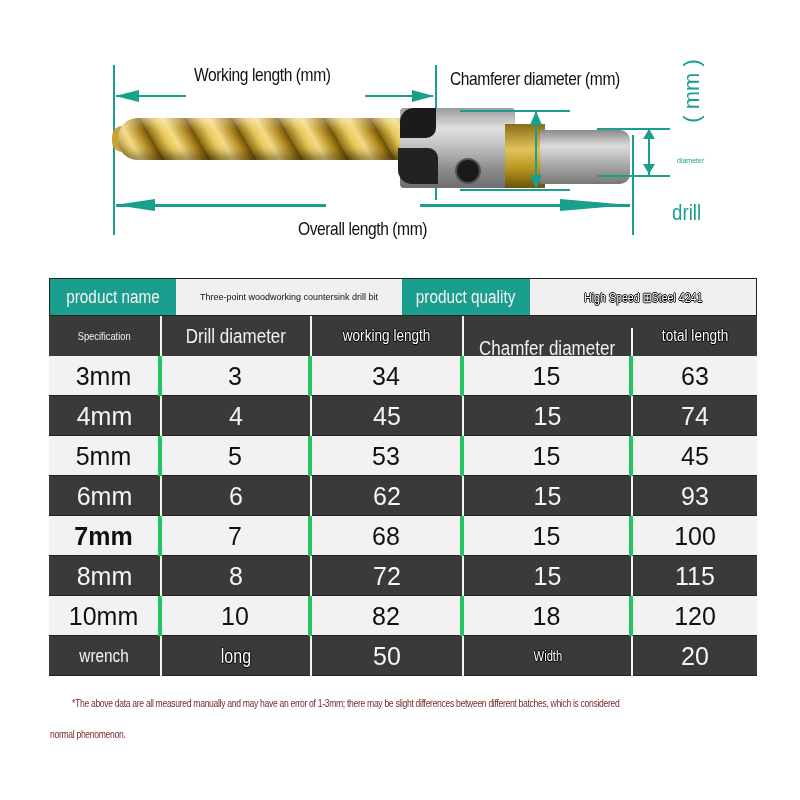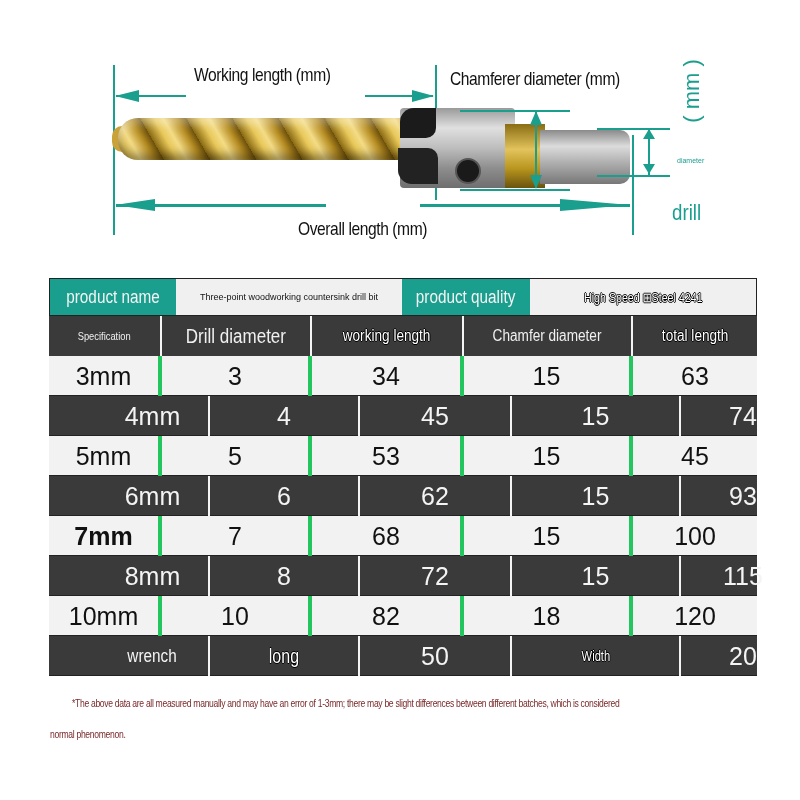--- a/index.html
+++ b/index.html
@@ -30,21 +30,21 @@
   .top-row { position:absolute; left:49px; top:278px; width:708px; height:38px; border:1px solid #222; box-sizing:border-box; background:#f0f0f0; }
   .cell { position:absolute; box-sizing:border-box; display:flex; align-items:center; justify-content:center; text-align:center; white-space:nowrap; }
   .tealcell { background:#1a9e8e; color:#f4f4f4; font-size:18px; }
   .header-row { position:absolute; left:49px; top:316px; width:708px; height:40px; background:#3a3a3a; }
   .hcell { color:#f0f0f0; font-size:18px; border-right:2px solid #f4f4f4; height:40px; }
   .row { position:absolute; left:49px; width:708px; height:40px; box-sizing:border-box; border-bottom:1px solid #222; }
   .row.light { background:#f2f2f2; color:#111; }
   .row.dark { background:#3a3a3a; color:#f4f4f4; }
   .dcell { height:40px; font-size:25px; }
   .row.light .dcell { border-right:4px solid #22c55e; }
-  .row.dark .dcell { border-right:2px solid #f4f4f4;margin-left:48px; }
+  .row.dark .dcell { border-right:2px solid #f4f4f4; }
   .dcell.last { border-right:none !important; }
   .small-outline { font-size:16px; color:#fff; text-shadow: -1px 0 #000, 1px 0 #000, 0 -1px #000, 0 1px #000; }
   .note { position:absolute; color:#7a2a2a; font-size:11px; letter-spacing:-0.4px; white-space:nowrap; }
 </style>
 </head>
 <body>
 
 <div class="abs diagram">
 
   <div class="vline" style="left:113px; top:65px; height:170px;"></div>
@@ -109,21 +109,21 @@
 <div class="header-row">
   <div class="cell hcell" style="left:0; width:113px; font-size:11px;">
     <span style="display:inline-block; transform:scaleX(0.85);">Specification</span>
   </div>
   <div class="cell hcell" style="left:113px; width:150px; font-size:20px;">
     <span style="display:inline-block; transform:scaleX(0.85);">Drill diameter</span>
   </div>
   <div class="cell hcell" style="left:263px; width:152px; font-size:16px;">
     <span class="small-outline" style="font-size:16px; display:inline-block; transform:scaleX(0.85);">working length</span>
   </div>
-  <div class="cell hcell" style="left:415px; width:169px; font-size:16px;">
+  <div class="cell hcell" style="left:415px; width:169px; font-size:20px;margin-top:12px;">
     <span style="display:inline-block; transform:scaleX(0.85);">Chamfer diameter</span>
   </div>
   <div class="cell hcell" style="left:584px; width:124px; border-right:none; font-size:16px;">
     <span class="small-outline" style="font-size:16px; display:inline-block; transform:scaleX(0.85);">total length</span>
   </div>
 </div>
 
 <div class="row light" style="top:356px;">
   <div class="cell dcell" style="left:0; width:113px;">3mm</div>
   <div class="cell dcell" style="left:113px; width:150px;">3</div>

